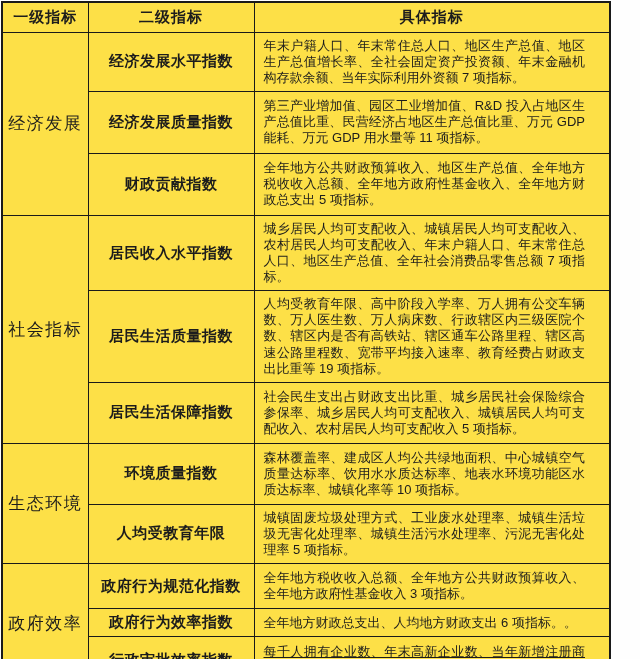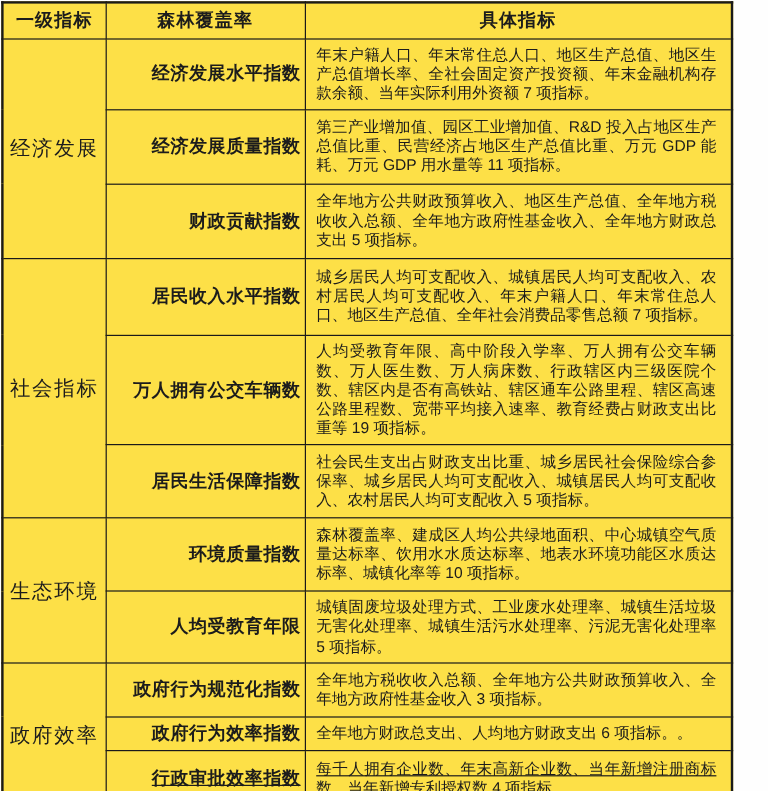--- a/index.html
+++ b/index.html
@@ -42,29 +42,29 @@
   td.level1 {
     font-size: 17px;
     font-weight: normal;
     text-align: center;
     letter-spacing: 1.5px;
     padding: 2px;
   }
   td.level2 {
     font-size: 15px;
     font-weight: bold;
-    text-align: right;
+    text-align: center;
     padding: 2px 3px;
     letter-spacing: 0.5px;
   }
   td.detail {
     font-size: 13px;
     line-height: 1.24;
     text-align: justify;
-    padding: 5px 12px 5px 9px;
+    padding: 5px 24px 5px 9px;
     vertical-align: middle;
   }
   
   tbody tr:nth-child(1)  { height: 59px; }
   tbody tr:nth-child(2)  { height: 62px; }
   tbody tr:nth-child(3)  { height: 62px; }
   tbody tr:nth-child(4)  { height: 64px; }
   tbody tr:nth-child(5)  { height: 80px; }
   tbody tr:nth-child(6)  { height: 61px; }
   tbody tr:nth-child(7)  { height: 61px; }
@@ -79,21 +79,21 @@
 <div class="page">
   <table class="indicator-table">
     <colgroup>
       <col class="c1">
       <col class="c2">
       <col class="c3">
     </colgroup>
     <thead>
       <tr>
         <th>一级指标</th>
-        <th>森林覆盖率</th>
+        <th>二级指标</th>
         <th>具体指标</th>
       </tr>
     </thead>
     <tbody id="table-body">
         <tr>
           <td class="level1" rowspan="3">经济发展</td>
           <td class="level2">经济发展水平指数</td>
           <td class="detail">年末户籍人口、年末常住总人口、地区生产总值、地区生产总值增长率、全社会固定资产投资额、年末金融机构存款余额、当年实际利用外资额 7 项指标。</td>
         </tr>
         <tr>
@@ -103,21 +103,21 @@
         <tr>
           <td class="level2">财政贡献指数</td>
           <td class="detail">全年地方公共财政预算收入、地区生产总值、全年地方税收收入总额、全年地方政府性基金收入、全年地方财政总支出 5 项指标。</td>
         </tr>
         <tr>
           <td class="level1" rowspan="3">社会指标</td>
           <td class="level2">居民收入水平指数</td>
           <td class="detail">城乡居民人均可支配收入、城镇居民人均可支配收入、农村居民人均可支配收入、年末户籍人口、年末常住总人口、地区生产总值、全年社会消费品零售总额 7 项指标。</td>
         </tr>
         <tr>
-          <td class="level2">万人拥有公交车辆数</td>
+          <td class="level2">居民生活质量指数</td>
           <td class="detail">人均受教育年限、高中阶段入学率、万人拥有公交车辆数、万人医生数、万人病床数、行政辖区内三级医院个数、辖区内是否有高铁站、辖区通车公路里程、辖区高速公路里程数、宽带平均接入速率、教育经费占财政支出比重等 19 项指标。</td>
         </tr>
         <tr>
           <td class="level2">居民生活保障指数</td>
           <td class="detail">社会民生支出占财政支出比重、城乡居民社会保险综合参保率、城乡居民人均可支配收入、城镇居民人均可支配收入、农村居民人均可支配收入 5 项指标。</td>
         </tr>
         <tr>
           <td class="level1" rowspan="2">生态环境</td>
           <td class="level2">环境质量指数</td>
           <td class="detail">森林覆盖率、建成区人均公共绿地面积、中心城镇空气质量达标率、饮用水水质达标率、地表水环境功能区水质达标率、城镇化率等 10 项指标。</td>

